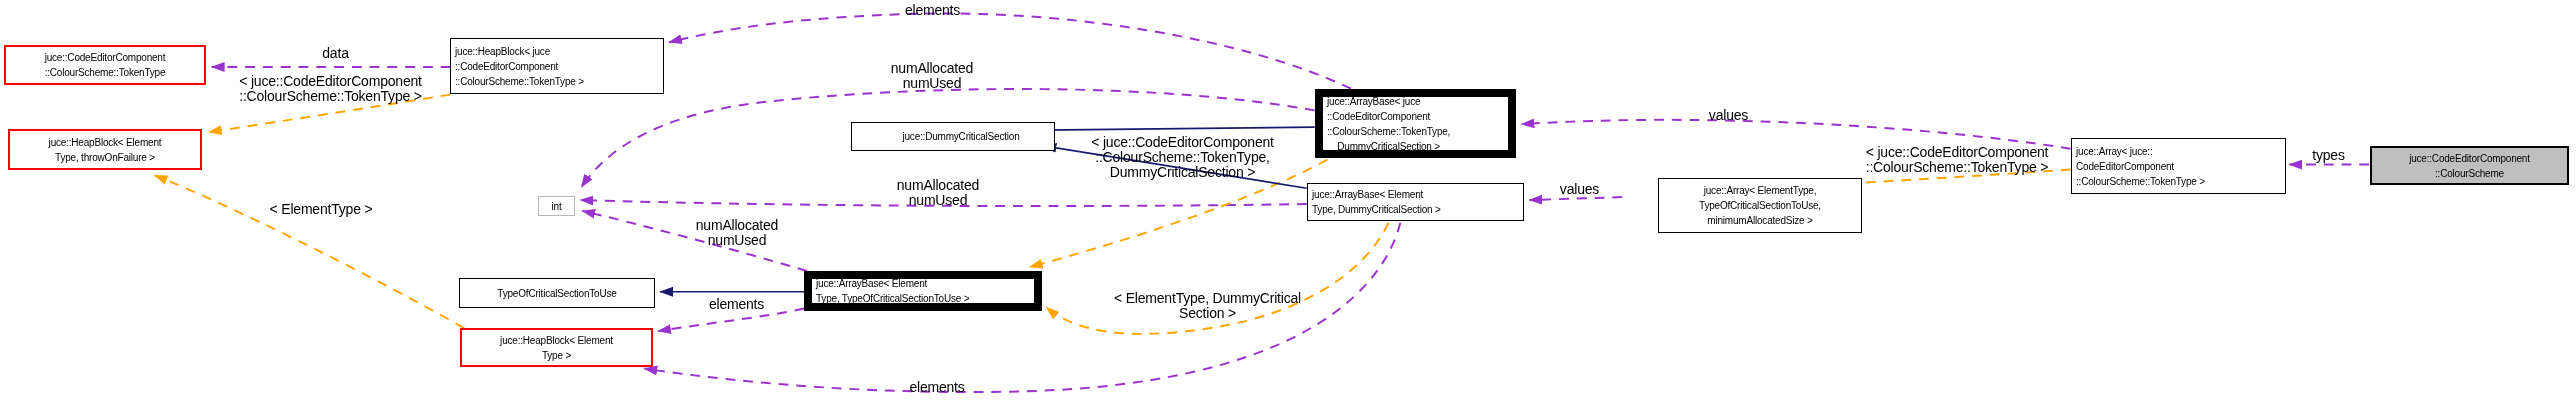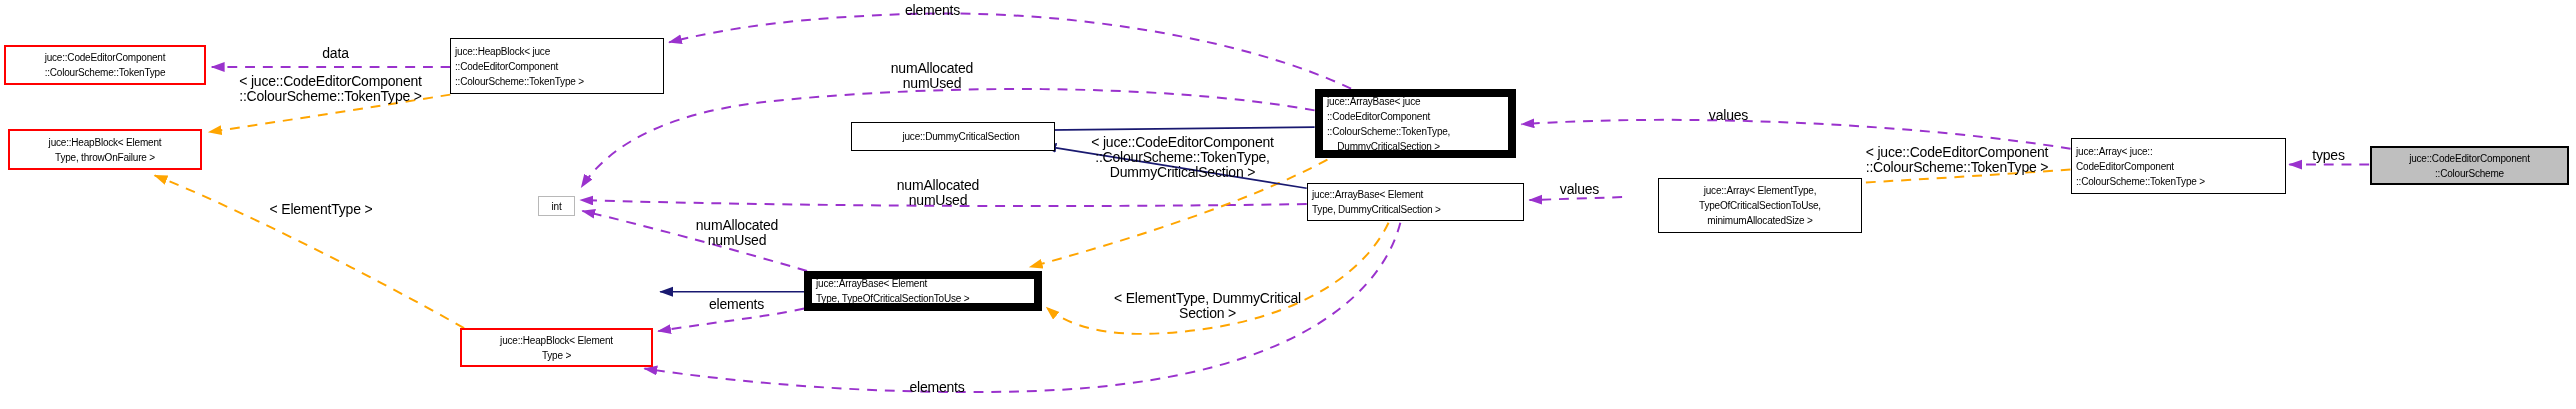--- a/index.html
+++ b/index.html
@@ -97,20 +97,21 @@
 TypeOfCriticalSectionToUse,
 minimumAllocatedSize &gt;</div>
 
   <div class="node ta-l" style="left:2071px;top:138px;width:215px;height:56px;">juce::Array&lt; juce::
 CodeEditorComponent
 ::ColourScheme::TokenType &gt;</div>
 
   <div class="node main" style="left:2370px;top:146px;width:199px;height:39px;">juce::CodeEditorComponent
 ::ColourScheme</div>
 
+  <div class="node" style="left:459px;top:278px;width:196px;height:30px;">TypeOfCriticalSectionToUse</div>
 
   <div class="node thick ta-l" style="left:804px;top:271px;width:238px;height:40px;">juce::ArrayBase&lt; Element
 Type, TypeOfCriticalSectionToUse &gt;</div>
 
   <div class="node red" style="left:460px;top:328px;width:193px;height:39px;">juce::HeapBlock&lt; Element
 Type &gt;</div>
 
   <div class="edge-label" style="left:296px;top:46px;width:79px;">data</div>
 
   <div class="edge-label" style="left:229px;top:74px;width:203px;">&lt; juce::CodeEditorComponent

